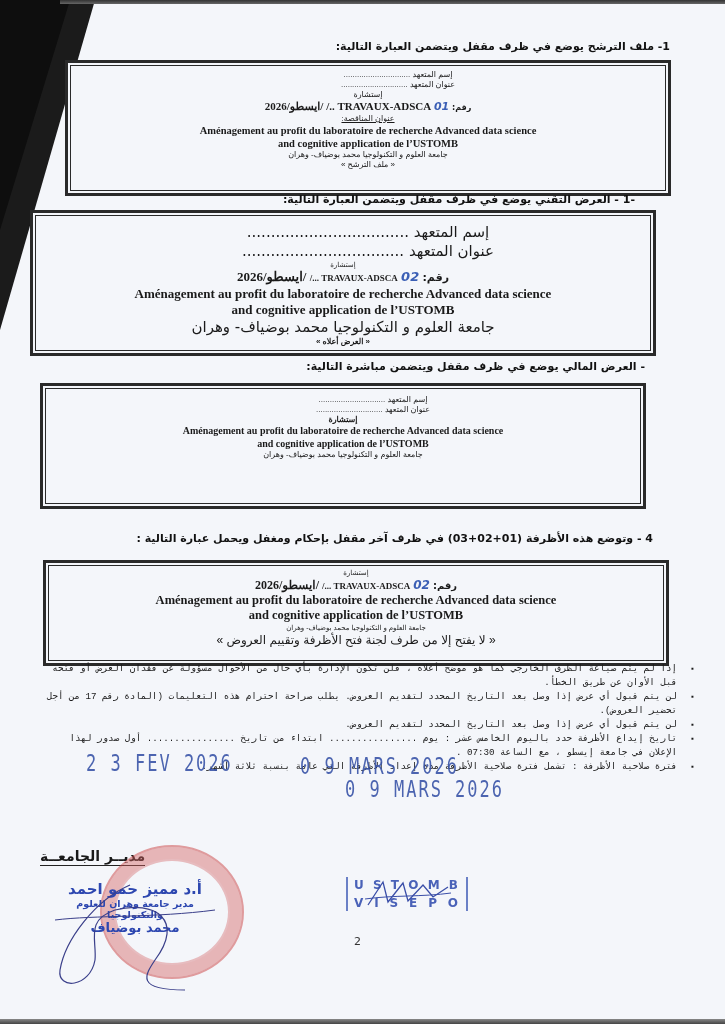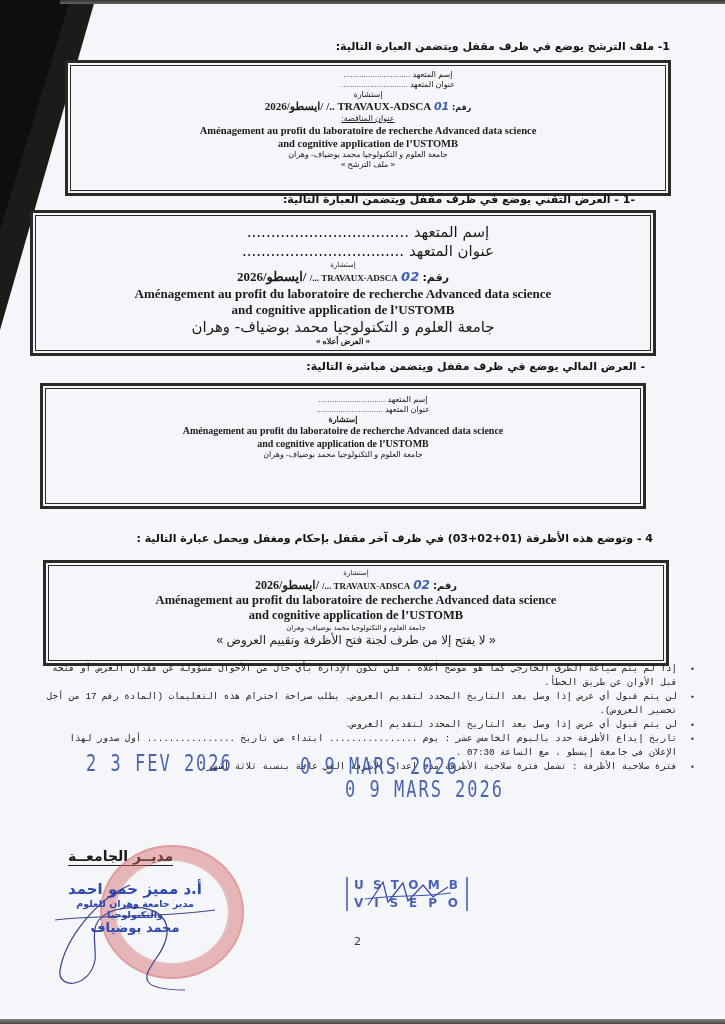--- a/index.html
+++ b/index.html
@@ -52,21 +52,21 @@
     content: "▪"; position: absolute; right: -18px; top: 0; font-size: 8px;
   }
   .stamp-date {
     position: absolute; color: #3a55a8; font-family: "DejaVu Sans Mono", monospace;
     font-size: 17px; letter-spacing: 2px; transform: scaleY(1.35); transform-origin: left top;
     opacity: 0.9;
   }
   .director-title {
     position: absolute; left: 40px; top: 848px; direction: rtl;
     font-family: "DejaVu Sans", sans-serif; font-weight: bold; font-size: 14px;
-    border-bottom: 1.5px solid #222; padding-bottom: 1px; margin-left: 28px;
+    border-bottom: 1.5px solid #222; padding-bottom: 1px;
   }
   .seal {
     position: absolute; left: 100px; top: 845px; width: 140px; height: 130px;
     border-radius: 50%; border: 2px solid rgba(205,80,80,0.55);
     box-shadow: inset 0 0 0 12px rgba(230,140,140,0.15), inset 0 0 0 14px rgba(205,80,80,0.35);
   }
   .sig-block {
     position: absolute; left: 60px; top: 880px; width: 150px;
     direction: rtl; text-align: center; color: #2d47b0;
     font-family: "DejaVu Sans", sans-serif;

